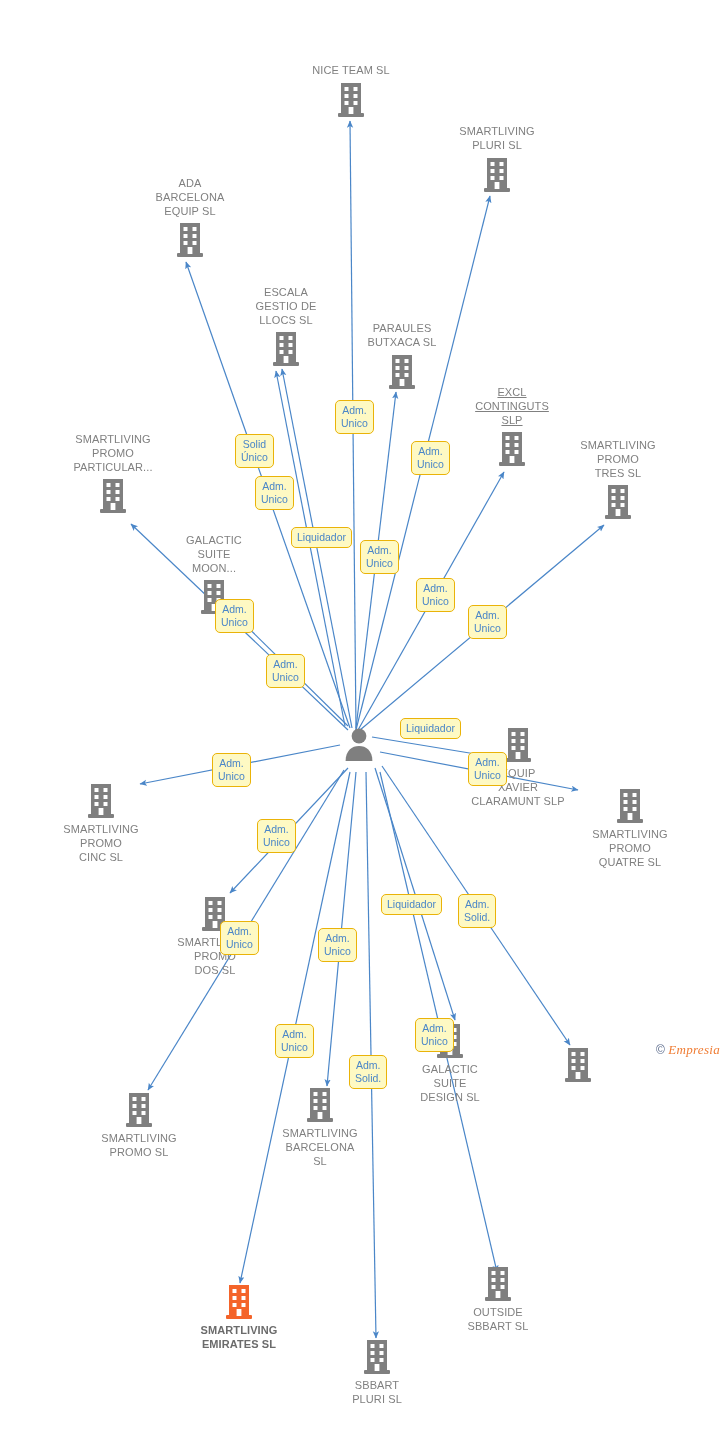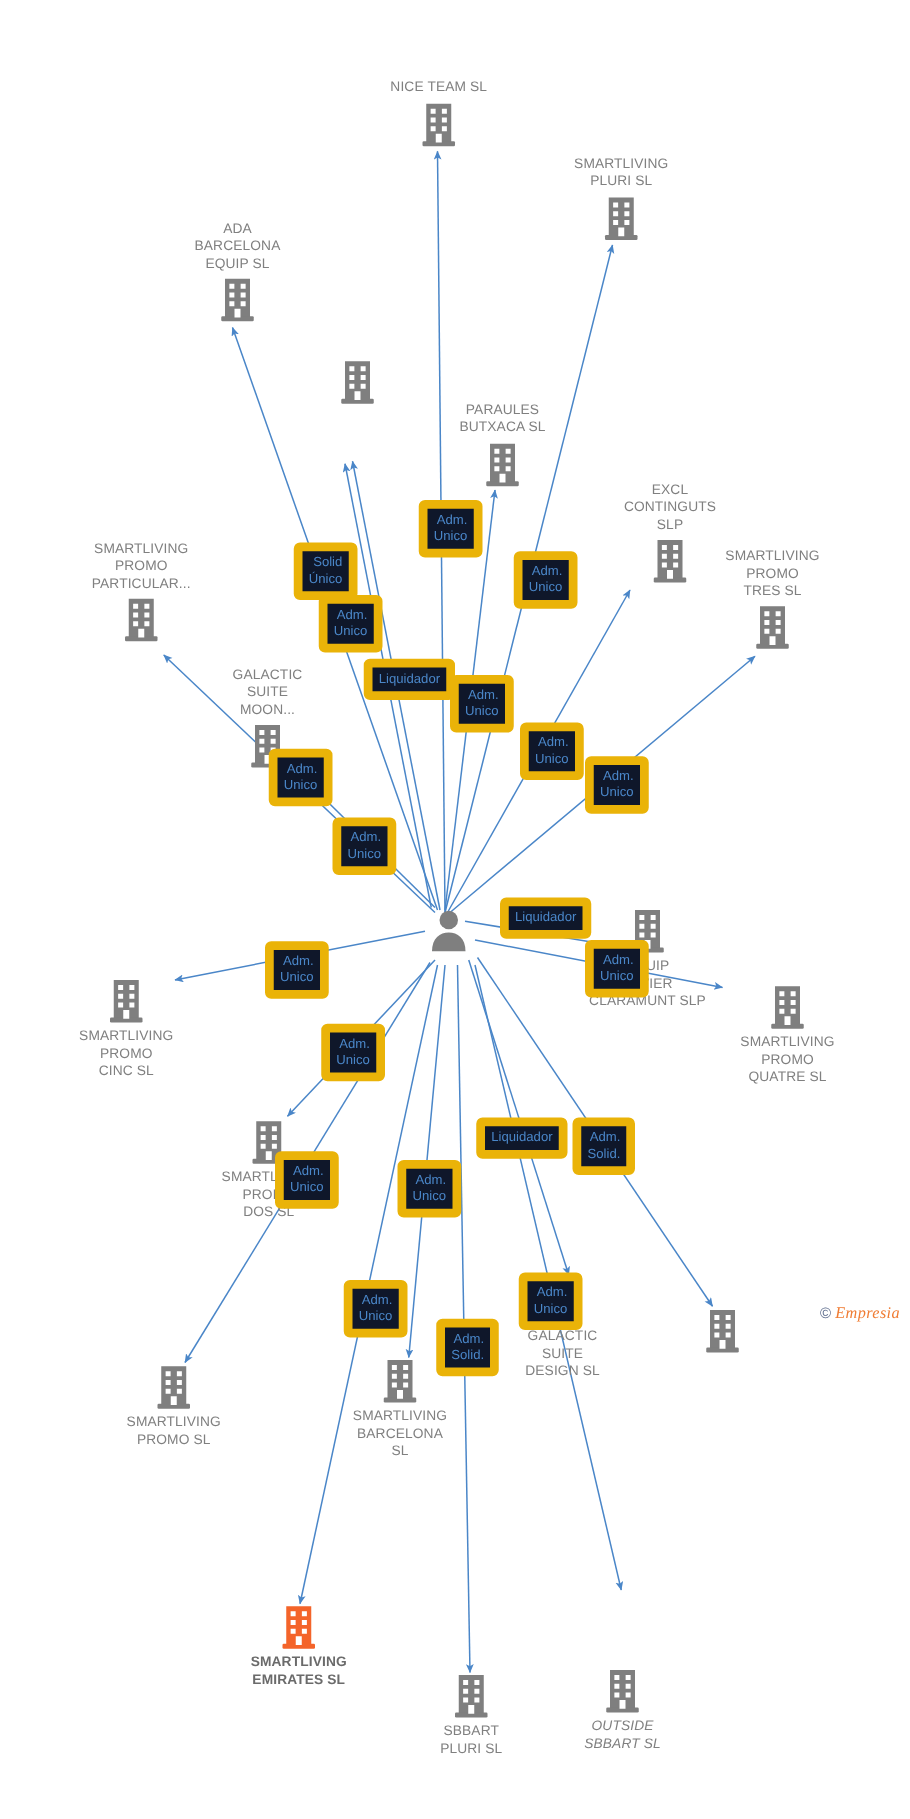--- a/index.html
+++ b/index.html
@@ -58,26 +58,26 @@
   .node.person .label {
     font-size: 12.5px;
   }
   .node.highlight .label {
     color: #6b6b6b;
     font-weight: bold;
     font-size: 11px;
   }
   .badge {
     position: absolute;
-    background: #0f172a;
-    border: 7px solid #eab308;
+    background: #fef9c3;
+    border: 1px solid #eab308;
     border-radius: 5px;
     color: #4a86c8;
     font-size: 10.5px;
-    text-align: right;
+    text-align: center;
     padding: 3px 5px;
     line-height: 1.25;
     white-space: pre-line;
     box-sizing: border-box;
   }
   .footer {
     position: absolute;
     right: 8px;
     bottom: 6px;
     font-size: 13px;
@@ -170,20 +170,23 @@
             <rect x="10.5" y="7" width="4" height="4" fill="#ffffff"></rect>
             <rect x="19.5" y="7" width="4" height="4" fill="#ffffff"></rect>
             <rect x="10.5" y="14" width="4" height="4" fill="#ffffff"></rect>
             <rect x="19.5" y="14" width="4" height="4" fill="#ffffff"></rect>
             <rect x="10.5" y="21" width="4" height="4" fill="#ffffff"></rect>
             <rect x="19.5" y="21" width="4" height="4" fill="#ffffff"></rect>
             <rect x="14.6" y="27" width="4.8" height="7" fill="#ffffff"></rect>
           </svg></span>
       </div>
       <div class="node label-above" style="top: 286px; left: 286px;">
+        <span class="label">ESCALA
+GESTIO DE
+LLOCS  SL</span>
         <span class="glyph"><svg width="34" height="40" viewBox="0 0 34 40" xmlns="http://www.w3.org/2000/svg">
             <rect x="7" y="3" width="20" height="31" fill="#7f7f7f"></rect>
             <rect x="4" y="33" width="26" height="4" rx="1" fill="#7f7f7f"></rect>
             <rect x="10.5" y="7" width="4" height="4" fill="#ffffff"></rect>
             <rect x="19.5" y="7" width="4" height="4" fill="#ffffff"></rect>
             <rect x="10.5" y="14" width="4" height="4" fill="#ffffff"></rect>
             <rect x="19.5" y="14" width="4" height="4" fill="#ffffff"></rect>
             <rect x="10.5" y="21" width="4" height="4" fill="#ffffff"></rect>
             <rect x="19.5" y="21" width="4" height="4" fill="#ffffff"></rect>
             <rect x="14.6" y="27" width="4.8" height="7" fill="#ffffff"></rect>
@@ -197,21 +200,21 @@
             <rect x="4" y="33" width="26" height="4" rx="1" fill="#7f7f7f"></rect>
             <rect x="10.5" y="7" width="4" height="4" fill="#ffffff"></rect>
             <rect x="19.5" y="7" width="4" height="4" fill="#ffffff"></rect>
             <rect x="10.5" y="14" width="4" height="4" fill="#ffffff"></rect>
             <rect x="19.5" y="14" width="4" height="4" fill="#ffffff"></rect>
             <rect x="10.5" y="21" width="4" height="4" fill="#ffffff"></rect>
             <rect x="19.5" y="21" width="4" height="4" fill="#ffffff"></rect>
             <rect x="14.6" y="27" width="4.8" height="7" fill="#ffffff"></rect>
           </svg></span>
       </div>
-      <div class="node label-above" style="top: 386px; left: 536px;">
+      <div class="node label-above" style="top: 386px; left: 512px; text-decoration: underline;">
         <span class="label">EXCL
 CONTINGUTS
 SLP</span>
         <span class="glyph"><svg width="34" height="40" viewBox="0 0 34 40" xmlns="http://www.w3.org/2000/svg">
             <rect x="7" y="3" width="20" height="31" fill="#7f7f7f"></rect>
             <rect x="4" y="33" width="26" height="4" rx="1" fill="#7f7f7f"></rect>
             <rect x="10.5" y="7" width="4" height="4" fill="#ffffff"></rect>
             <rect x="19.5" y="7" width="4" height="4" fill="#ffffff"></rect>
             <rect x="10.5" y="14" width="4" height="4" fill="#ffffff"></rect>
             <rect x="19.5" y="14" width="4" height="4" fill="#ffffff"></rect>
@@ -406,21 +409,21 @@
             <rect x="19.5" y="7" width="4" height="4" fill="#ffffff"></rect>
             <rect x="10.5" y="14" width="4" height="4" fill="#ffffff"></rect>
             <rect x="19.5" y="14" width="4" height="4" fill="#ffffff"></rect>
             <rect x="10.5" y="21" width="4" height="4" fill="#ffffff"></rect>
             <rect x="19.5" y="21" width="4" height="4" fill="#ffffff"></rect>
             <rect x="14.6" y="27" width="4.8" height="7" fill="#ffffff"></rect>
           </svg></span>
         <span class="label">SMARTLIVING
 EMIRATES  SL</span>
       </div>
-      <div class="node" style="top: 1333px; left: 498px; font-style: italic;">
+      <div class="node" style="top: 1264px; left: 498px;">
         <span class="glyph"><svg width="34" height="40" viewBox="0 0 34 40" xmlns="http://www.w3.org/2000/svg">
             <rect x="7" y="3" width="20" height="31" fill="#7f7f7f"></rect>
             <rect x="4" y="33" width="26" height="4" rx="1" fill="#7f7f7f"></rect>
             <rect x="10.5" y="7" width="4" height="4" fill="#ffffff"></rect>
             <rect x="19.5" y="7" width="4" height="4" fill="#ffffff"></rect>
             <rect x="10.5" y="14" width="4" height="4" fill="#ffffff"></rect>
             <rect x="19.5" y="14" width="4" height="4" fill="#ffffff"></rect>
             <rect x="10.5" y="21" width="4" height="4" fill="#ffffff"></rect>
             <rect x="19.5" y="21" width="4" height="4" fill="#ffffff"></rect>
             <rect x="14.6" y="27" width="4.8" height="7" fill="#ffffff"></rect>

